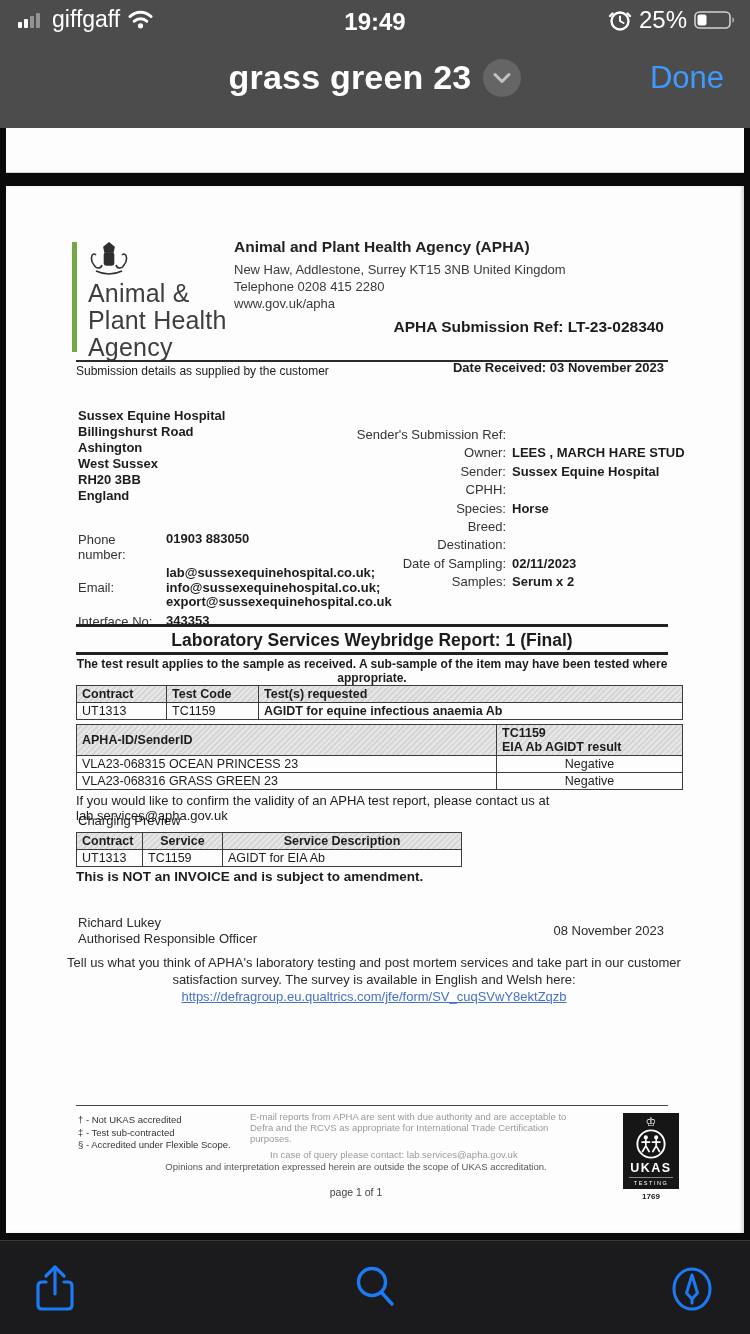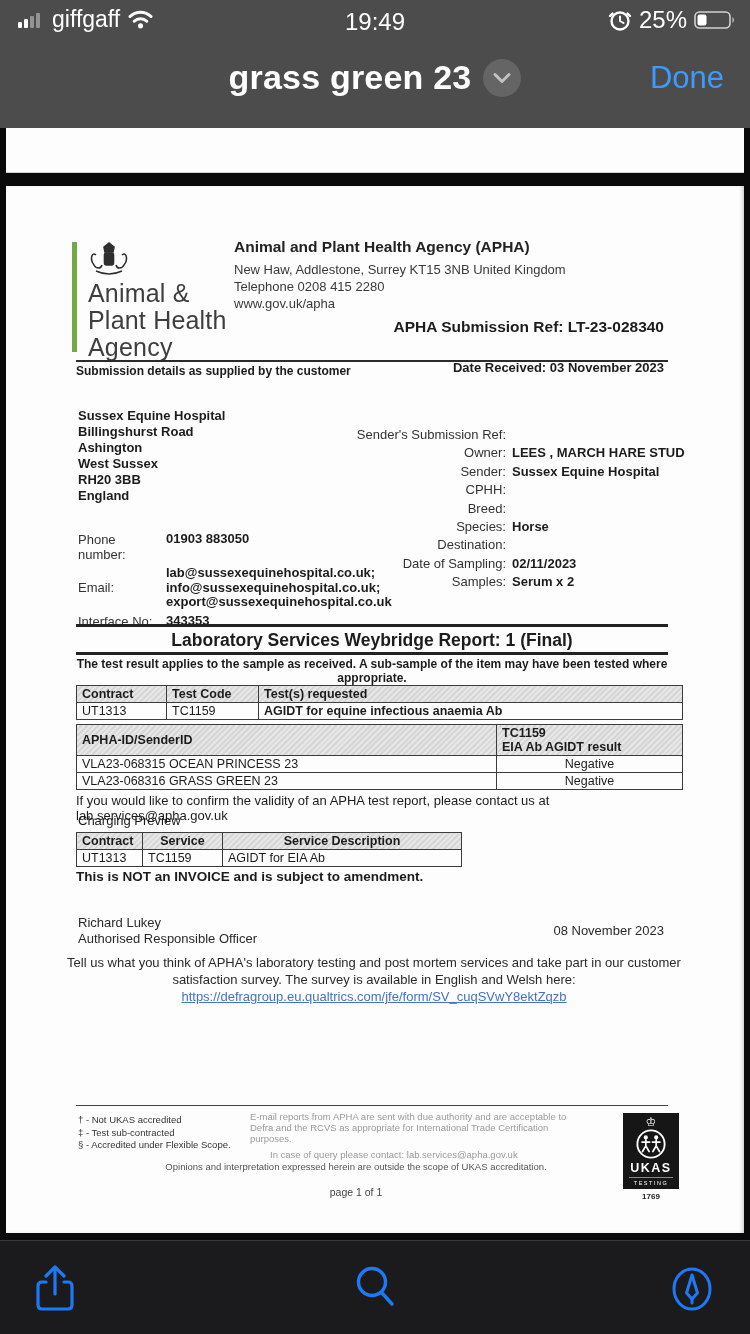--- a/index.html
+++ b/index.html
@@ -8,21 +8,21 @@
     position:relative;width:750px;height:1334px;overflow:hidden;
     background:#000;font-family:"Liberation Sans",sans-serif;
     -webkit-font-smoothing:antialiased;
   }
   .abs{position:absolute;}
 
   
   #chrome{position:absolute;top:0;left:0;width:750px;height:128px;background:#4c4c4c;color:#fff;}
   #statusbar{position:absolute;top:0;left:0;width:100%;height:44px;}
   .sb-left{position:absolute;left:18px;top:6px;display:flex;align-items:center;gap:8px;font-size:23px;color:#fff;}
-  .sb-time{position:absolute;left:0;right:0;top:8px;text-align:center;font-size:24px;font-weight:400;}
+  .sb-time{position:absolute;left:0;right:0;top:8px;text-align:center;font-size:24px;font-weight:700;}
   .sb-right{position:absolute;right:14px;top:6px;display:flex;align-items:center;gap:7px;font-size:24px;}
   #titlebar{position:absolute;top:44px;left:0;width:100%;height:84px;}
   .doc-title-wrap{position:absolute;left:0;right:0;top:14px;display:flex;justify-content:center;align-items:center;gap:12px;}
   .doc-title{font-size:34px;font-weight:600;color:#fff;letter-spacing:.2px;}
   .chev-btn{width:38px;height:38px;border-radius:50%;background:rgba(255,255,255,.14);display:flex;align-items:center;justify-content:center;}
   .done-btn{position:absolute;right:26px;top:16px;font-size:31px;color:#3d9aff;font-weight:400;}
 
   
   #docview{position:absolute;top:128px;left:0;width:750px;height:1112px;background:#0a0a0a;}
   #page-prev{position:absolute;top:0;left:6px;right:6px;height:45px;background:#fdfdfd;border-bottom:1px solid #d0d0d0;}
@@ -35,21 +35,21 @@
 
   
   .agency{left:228px;top:52px;width:420px;}
   .agency-name{font-size:15.5px;font-weight:bold;color:#222;margin-bottom:5px;}
   .agency-line{font-size:13px;line-height:17px;color:#3a3a3a;}
   .subref{left:200px;top:132px;width:458px;text-align:right;}
   .subref-main{font-size:15.5px;font-weight:bold;}
   .subref-date{font-size:13px;font-weight:bold;margin-top:24px;}
 
   .rule{border-top:2px solid #2c2c2c;height:0;}
-  .section-label{left:70px;top:178px;font-size:12px;font-weight:bold;}
+  .section-label{left:70px;top:178px;font-size:12px;font-weight:normal;}
 
   
   .cust-addr{left:72px;top:222px;font-size:13px;font-weight:bold;line-height:16px;}
   .details{left:348px;top:241px;width:312px;}
   .details .drow{display:flex;height:18.4px;align-items:baseline;}
   .details .dlab{width:152px;text-align:right;font-size:13px;color:#333;flex:none;}
   .details .dval{font-size:13px;font-weight:bold;padding-left:6px;white-space:nowrap;}
 
   .contacts{left:72px;top:346px;width:430px;}
   .contacts .crow{display:flex;margin-bottom:4px;}
@@ -211,26 +211,26 @@
           </div>
         <div class="drow">
             <span class="dlab">Sender:</span>
             <span class="dval">Sussex Equine Hospital</span>
           </div>
         <div class="drow">
             <span class="dlab">CPHH:</span>
             <span class="dval"></span>
           </div>
         <div class="drow">
+            <span class="dlab">Species:</span>
+            <span class="dval">Horse</span>
+          </div>
+        <div class="drow">
             <span class="dlab">Breed:</span>
             <span class="dval"></span>
-          </div>
-        <div class="drow">
-            <span class="dlab">Species:</span>
-            <span class="dval">Horse</span>
           </div>
         <div class="drow">
             <span class="dlab">Destination:</span>
             <span class="dval"></span>
           </div>
         <div class="drow">
             <span class="dlab">Date of Sampling:</span>
             <span class="dval">02/11/2023</span>
           </div>
         <div class="drow">

